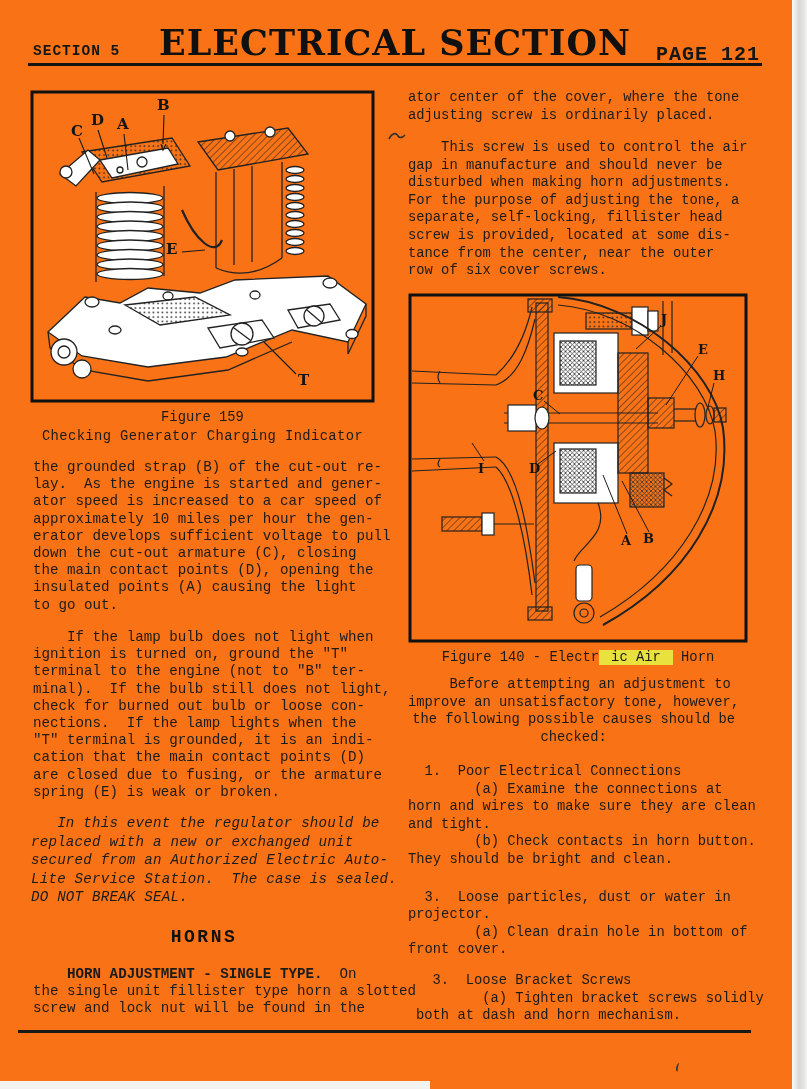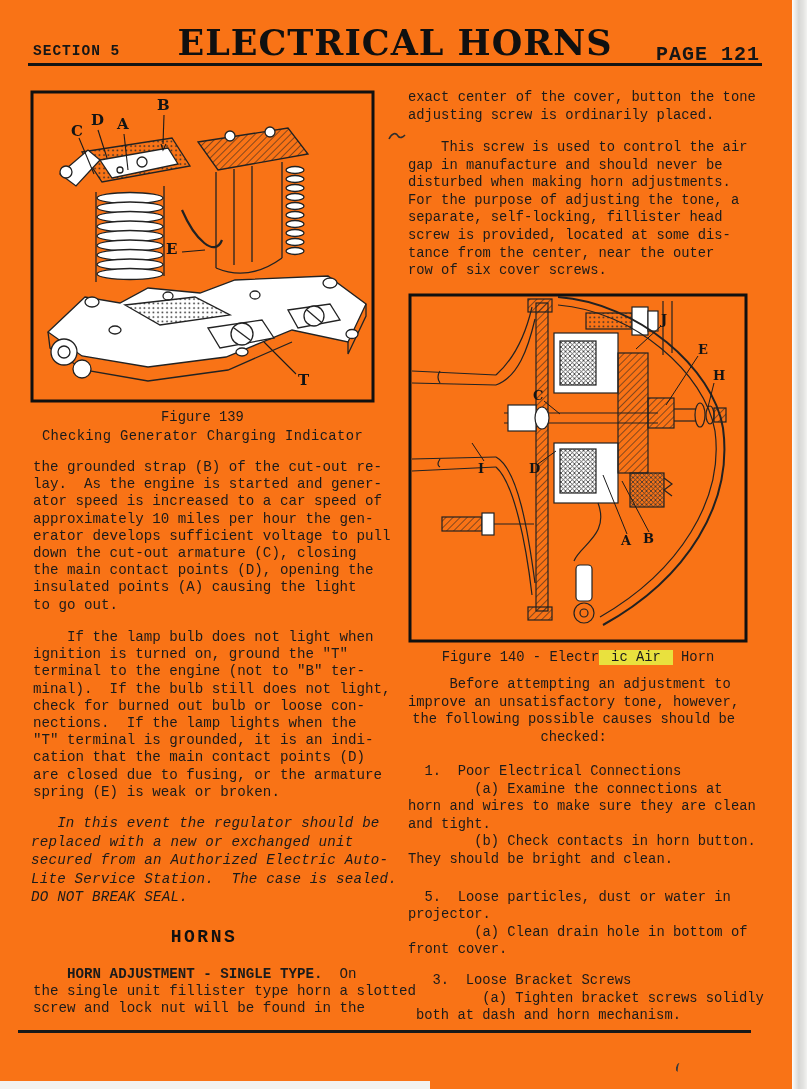--- a/index.html
+++ b/index.html
@@ -29,21 +29,21 @@
   .speck{position:absolute;left:676px;top:1063px;width:4px;height:9px;border-left:2px solid #3a3a3a;
          border-radius:60% 40% 50% 50%;transform:rotate(8deg);}
   svg text{font-family:"DejaVu Serif", serif;font-weight:bold;fill:#141414;}
 </style>
 </head>
 <body>
 
 <div class="page">
 
   <div class="hdr-section">SECTION 5</div>
-  <div class="hdr-title">ELECTRICAL HORNS</div>
+  <div class="hdr-title">ELECTRICAL SECTION</div>
   <div class="hdr-page">PAGE 121</div>
   <div class="hdr-rule"></div>
 
   <div class="fig" style="left:30px;top:90px;width:345px;height:313px;">
     <svg width="345" height="313" viewBox="0 0 345 313">
       <defs>
         <pattern id="hatch" width="5" height="5" patternUnits="userSpaceOnUse" patternTransform="rotate(45)">
           <line x1="0" y1="0" x2="0" y2="5" stroke="#222" stroke-width="1.1"></line>
         </pattern>
         <pattern id="checker" width="4.5" height="4.5" patternUnits="userSpaceOnUse">
@@ -131,21 +131,21 @@
       <g font-size="15">
         <text x="41" y="46">C</text>
         <text x="61" y="35">D</text>
         <text x="87" y="39">A</text>
         <text x="127" y="20">B</text>
         <text x="136" y="164">E</text>
         <text x="268" y="295">T</text>
       </g>
     </svg>
   </div>
-  <div class="cap" style="left:30px;top:410px;width:345px;">Figure 139</div>
+  <div class="cap" style="left:30px;top:410px;width:345px;">Figure 159</div>
   <div class="cap" style="left:30px;top:429px;width:345px;letter-spacing:.4px;">Checking Generator Charging Indicator</div>
 
   <pre class="txt lcol" style="left:33px;top:459px;">the grounded strap (B) of the cut-out re-
 lay.  As the engine is started and gener-
 ator speed is increased to a car speed of
 approximately 10 miles per hour the gen-
 erator develops sufficient voltage to pull
 down the cut-out armature (C), closing
 the main contact points (D), opening the
 insulated points (A) causing the light
@@ -163,21 +163,21 @@
   <pre class="txt lcol ital" style="left:31px;top:814px;">   In this event the regulator should be
 replaced with a new or exchanged unit
 secured from an Authorized Electric Auto-
 Lite Service Station.  The case is sealed.
 DO NOT BREAK SEAL.</pre>
   <div class="horns">HORNS</div>
   <pre class="txt lcol" style="left:33px;top:966px;"><span class="bold">    HORN ADJUSTMENT - SINGLE TYPE.</span><span>  On
 the single unit fillister type horn a slotted
 screw and lock nut will be found in the</span></pre>
 
-  <pre class="txt rcol" style="left:408px;top:89px;">exact center of the cover, button the tone
+  <pre class="txt rcol" style="left:408px;top:89px;">ator center of the cover, where the tone
 adjusting screw is ordinarily placed.</pre>
   <pre class="txt rcol" style="left:408px;top:139px;">    This screw is used to control the air
 gap in manufacture and should never be
 disturbed when making horn adjustments.
 For the purpose of adjusting the tone, a
 separate, self-locking, fillister head
 screw is provided, located at some dis-
 tance from the center, near the outer
 row of six cover screws.</pre>
 
@@ -274,21 +274,21 @@
 improve an unsatisfactory tone, however,
 the following possible causes should be
 checked:</pre>
   <div class="abs" style="left:408px;top:763px;">
     <pre class="txt rcol" style="position:static;margin:0 0 20px 0;">  1.  Poor Electrical Connections
         (a) Examine the connections at
 horn and wires to make sure they are clean
 and tight.
         (b) Check contacts in horn button.
 They should be bright and clean.</pre>
-    <pre class="txt rcol" style="position:static;margin:0 0 13px 0;">  5.  Loose particles, dust or water in
+    <pre class="txt rcol" style="position:static;margin:0 0 13px 0;">  3.  Loose particles, dust or water in
 projector.
         (a) Clean drain hole in bottom of
 front cover.</pre>
     <pre class="txt rcol" style="position:static;margin:8px;">  3.  Loose Bracket Screws
         (a) Tighten bracket screws solidly
 both at dash and horn mechanism.</pre>
   </div>
 
   <div class="bot-rule"></div>
   <div class="scan-edge"></div>

